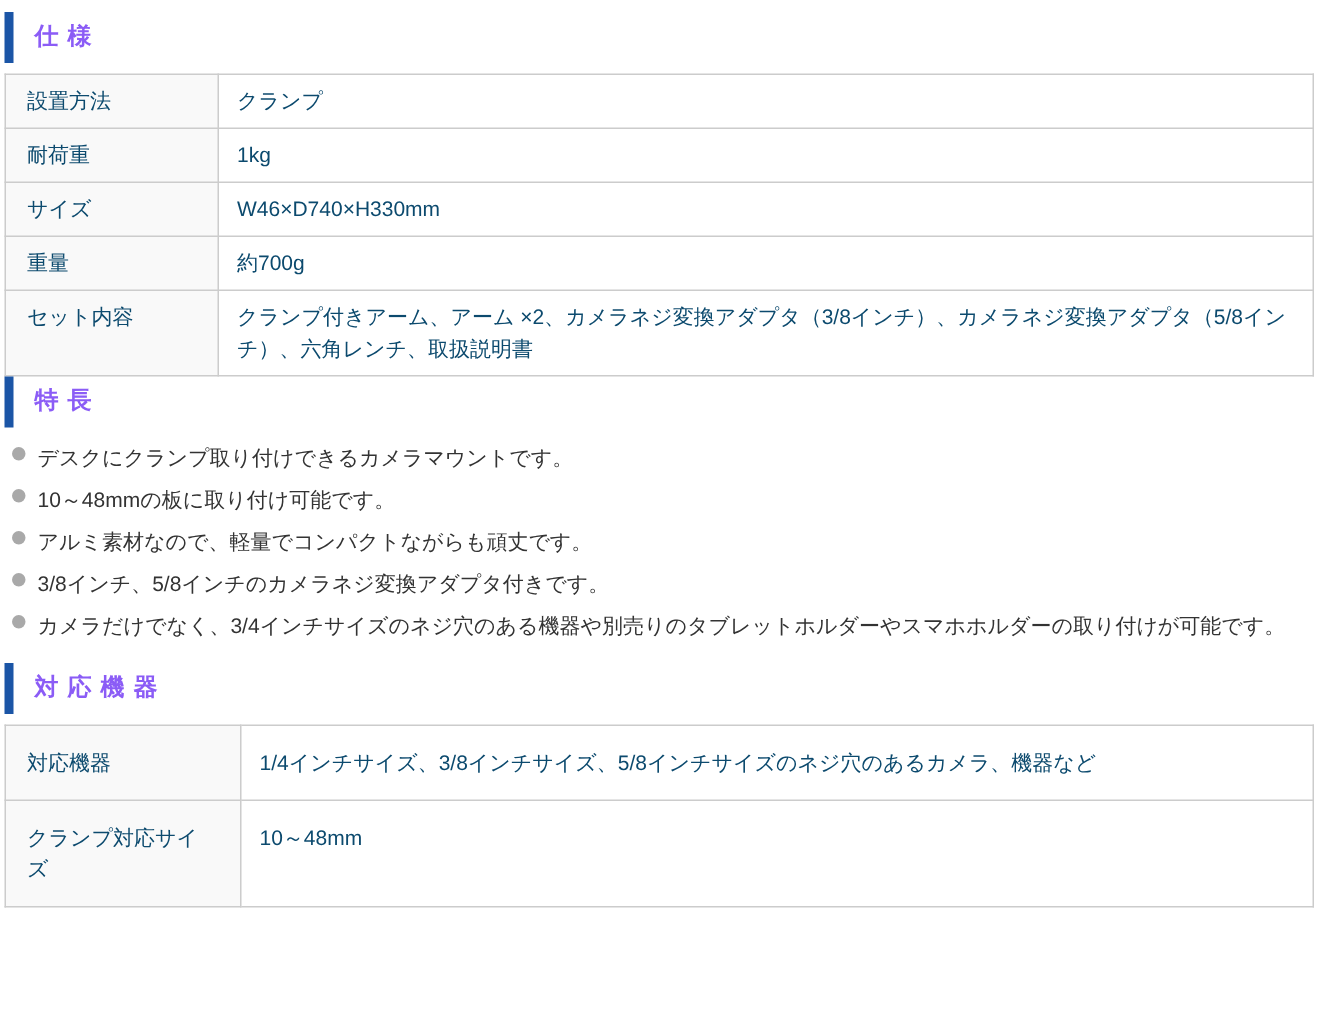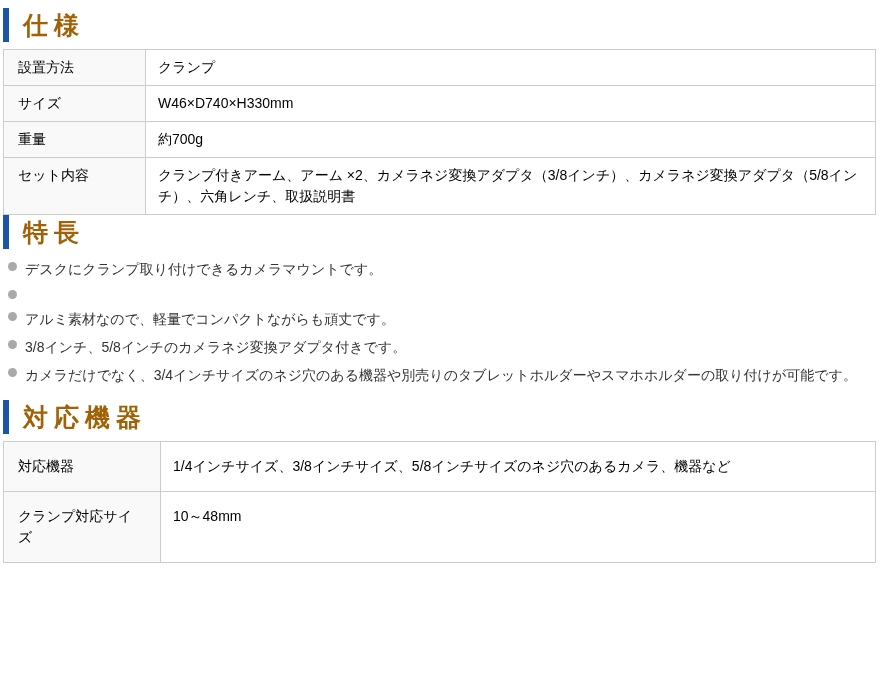--- a/index.html
+++ b/index.html
@@ -11,34 +11,34 @@
   }
   .page {
     width: 880px;
     height: 677px;
     box-sizing: border-box;
     padding: 8px 4px 0 3px;
     overflow: hidden;
   }
   .sec-title {
     margin: 0;
-    font-size: 25px;
+    font-size: 16px;
     line-height: 34px;
     font-weight: 700;
-    color: #a16207;
+    color: #8b5cf6;
     letter-spacing: 6px;
     border-left: 6px solid #1b55a6;
     padding-left: 14px;
   }
   table.spec {
     width: 100%;
     border-collapse: collapse;
     table-layout: fixed;
     font-size: 14px;
-    color: #000000;
+    color: #0c4a6e;
     margin-top: 7px;
   }
   table.spec th, table.spec td {
     border: 1px solid #cccccc;
     text-align: left;
     vertical-align: top;
     font-weight: 400;
     line-height: 1.5;
   }
   table.spec th {
@@ -82,20 +82,24 @@
 
   <section>
     <h2 class="sec-title">仕様</h2>
     <table class="spec">
       <tbody>
         <tr>
           <th>設置方法</th>
           <td>クランプ</td>
         </tr>
         <tr>
+          <th>耐荷重</th>
+          <td>1kg</td>
+        </tr>
+        <tr>
           <th>サイズ</th>
           <td>W46×D740×H330mm</td>
         </tr>
         <tr>
           <th>重量</th>
           <td>約700g</td>
         </tr>
         <tr>
           <th>セット内容</th>
           <td>クランプ付きアーム、アーム ×2、カメラネジ変換アダプタ（3/8インチ）、カメラネジ変換アダプタ（5/8インチ）、六角レンチ、取扱説明書</td>
@@ -106,20 +110,21 @@
 
   <section class="features-section">
     <h2 class="sec-title">特長</h2>
     <ul class="feature-list">
       <li>
         <span class="bullet"></span>
         <span>デスクにクランプ取り付けできるカメラマウントです。</span>
       </li>
       <li>
         <span class="bullet"></span>
+        <span>10～48mmの板に取り付け可能です。</span>
       </li>
       <li>
         <span class="bullet"></span>
         <span>アルミ素材なので、軽量でコンパクトながらも頑丈です。</span>
       </li>
       <li>
         <span class="bullet"></span>
         <span>3/8インチ、5/8インチのカメラネジ変換アダプタ付きです。</span>
       </li>
       <li>

